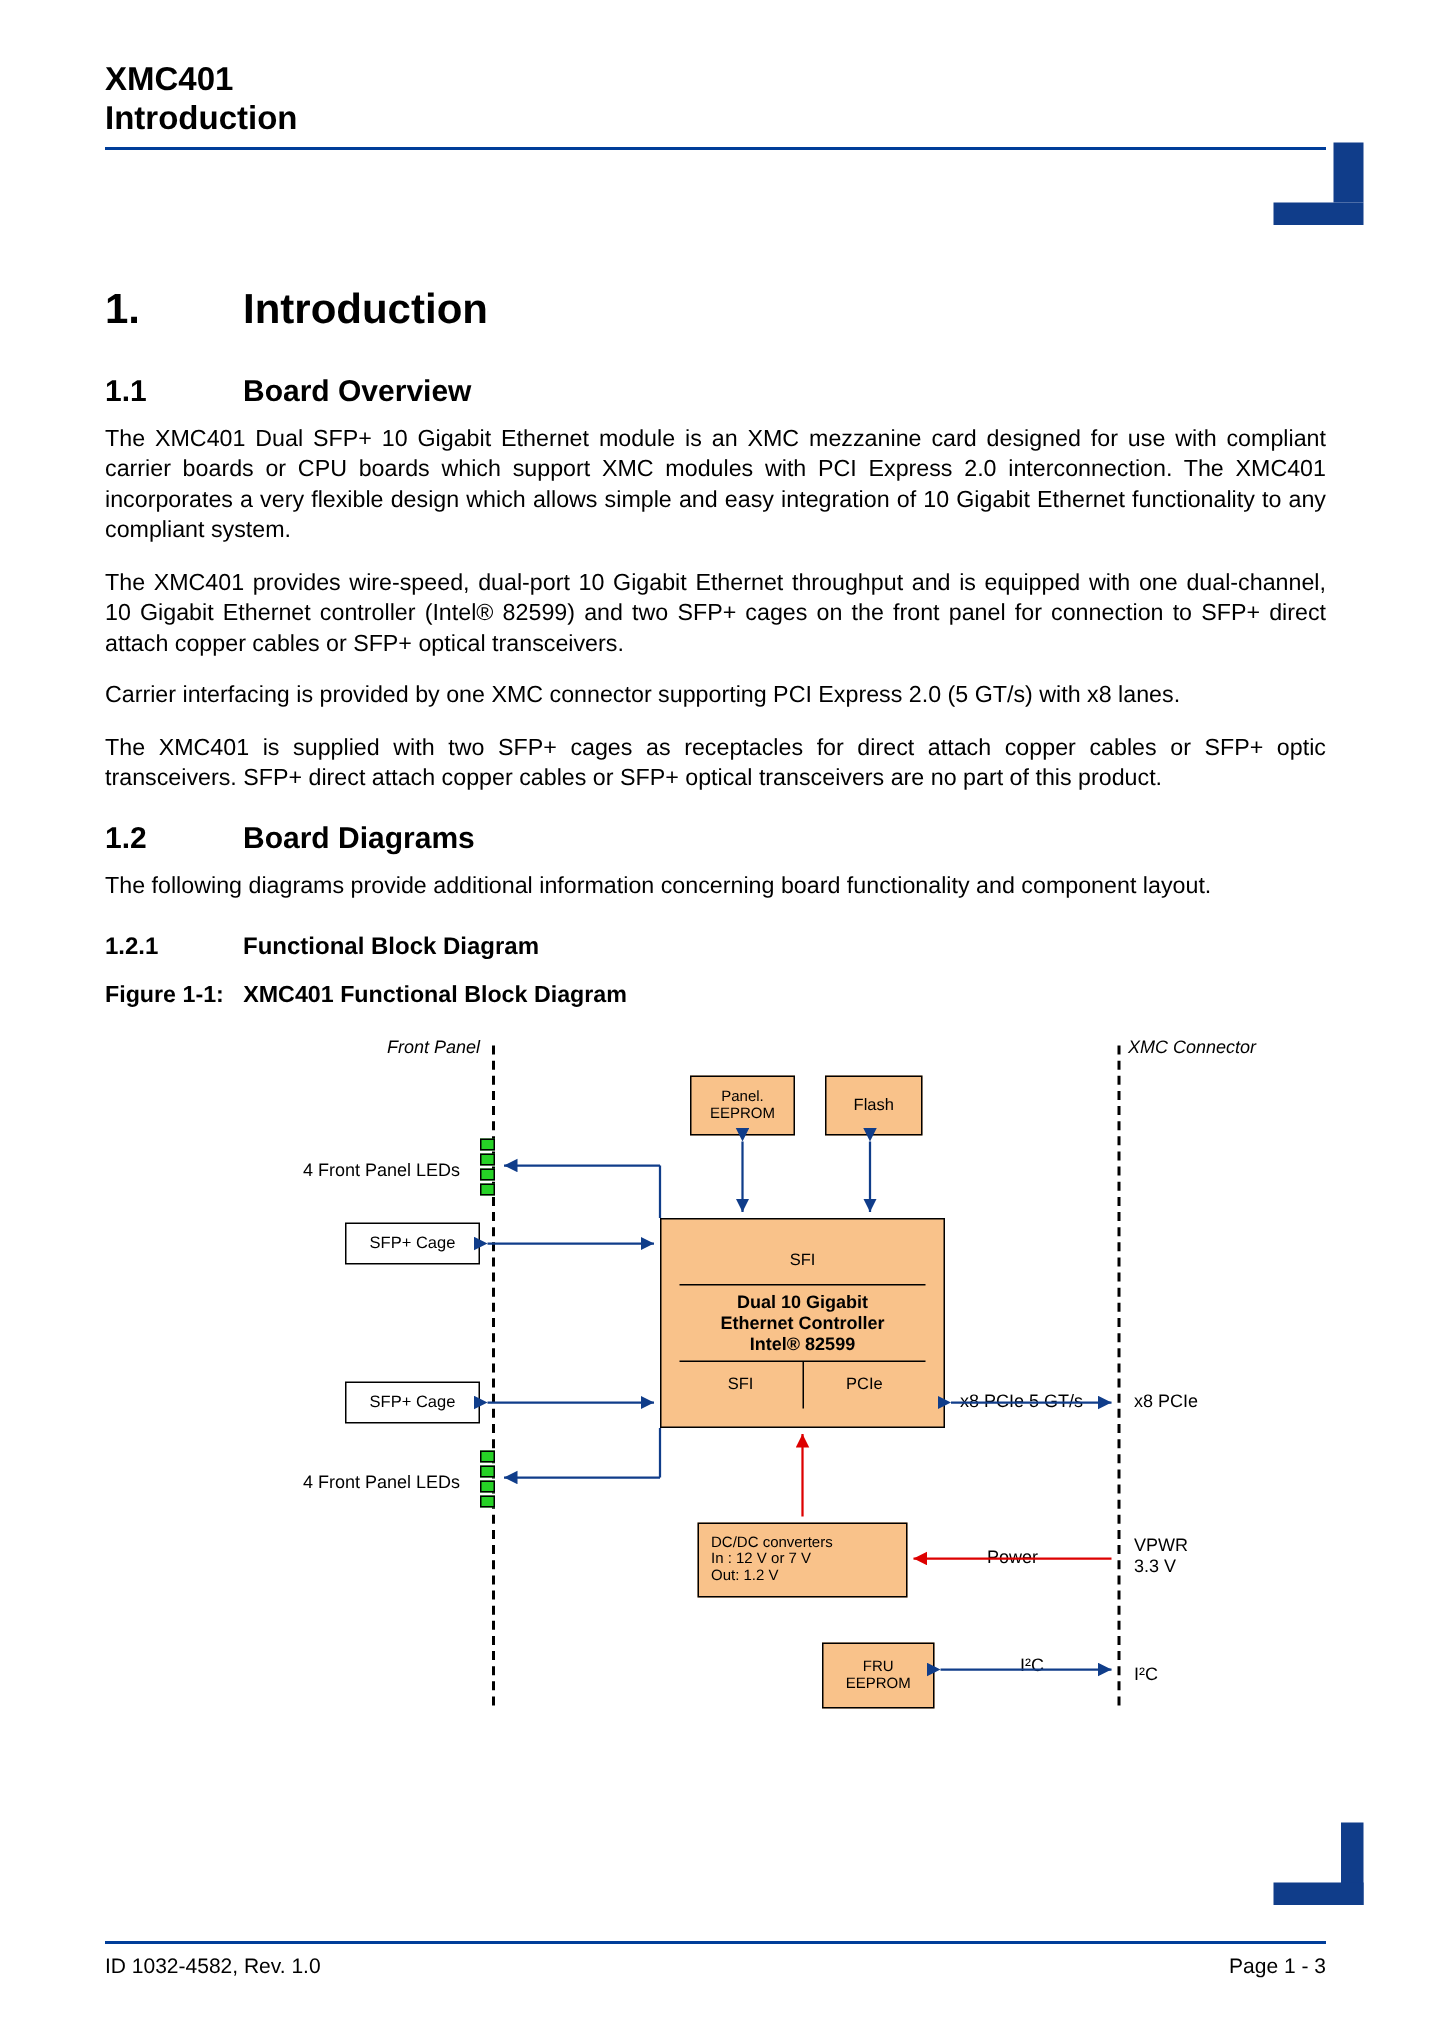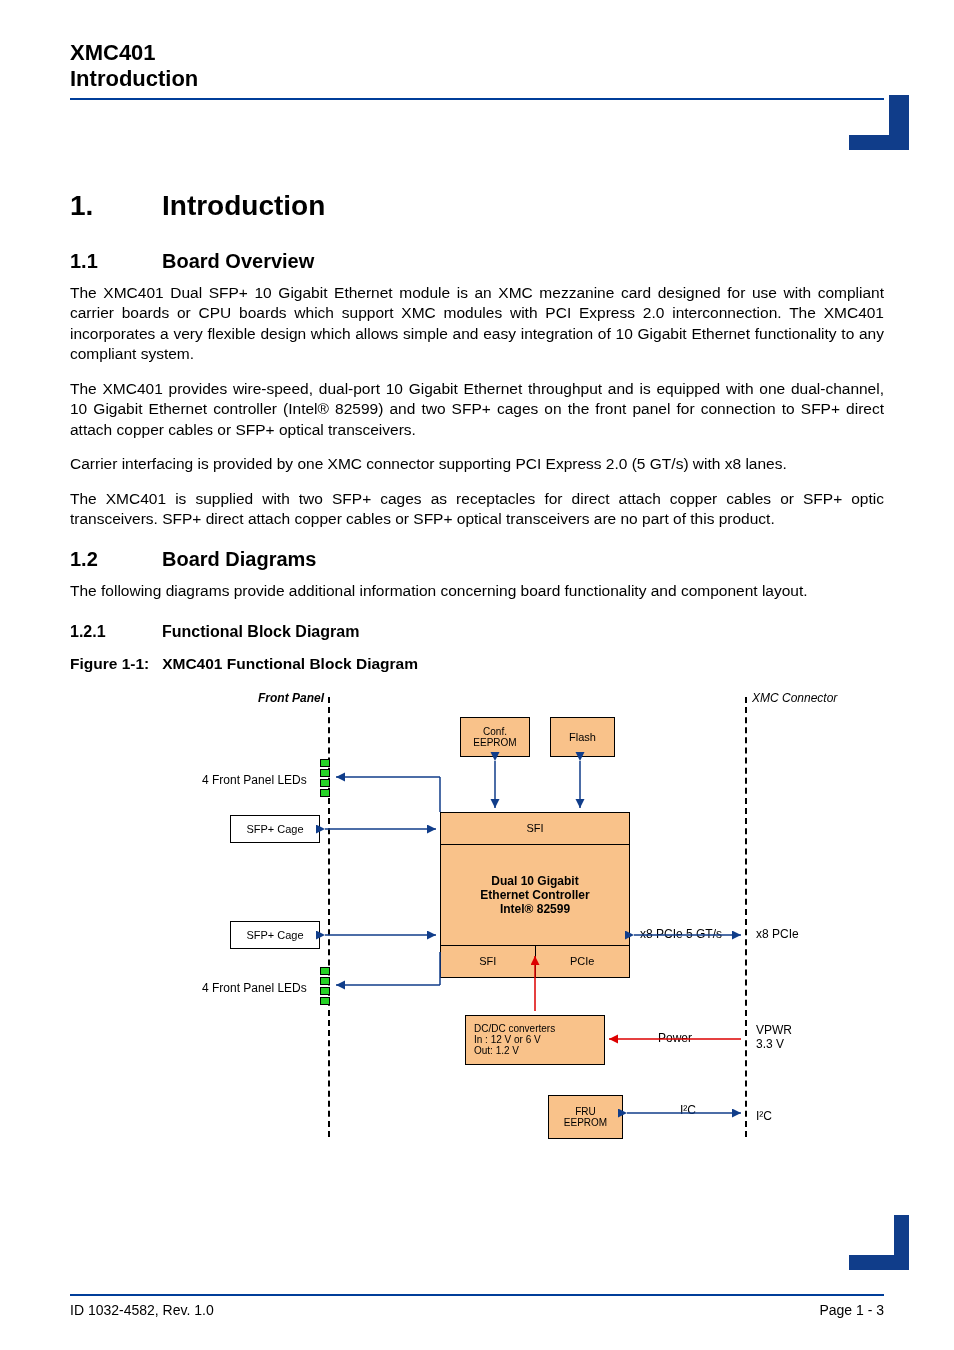--- a/index.html
+++ b/index.html
@@ -144,65 +144,65 @@
 
   <div class="fig-caption">
     <span>Figure 1-1:</span>&nbsp;&nbsp;&nbsp;<span>XMC401 Functional Block Diagram</span>
   </div>
 
   <div class="diagram-area">
 
     <div class="vdash" style="left:168px; top:10px; height:440px;"></div>
     <div class="vdash" style="left:585px; top:10px; height:440px;"></div>
 
-    <div class="txt ital" style="left:98px; top:4px;font-weight:bold;">Front Panel</div>
+    <div class="txt ital" style="left:98px; top:4px;">Front Panel</div>
     <div class="txt ital" style="left:592px; top:4px;">XMC Connector</div>
 
     <div class="led green" style="left:160px; top:72px;"></div>
     <div class="led green" style="left:160px; top:82px;"></div>
     <div class="led green" style="left:160px; top:92px;"></div>
     <div class="led green" style="left:160px; top:102px;"></div>
     <div class="txt" style="left:42px; top:86px;">4 Front Panel LEDs</div>
 
     <div class="box white" style="left:70px; top:128px; width:90px; height:28px;">SFP+ Cage</div>
     <div class="box white" style="left:70px; top:234px; width:90px; height:28px;">SFP+ Cage</div>
 
     <div class="led green" style="left:160px; top:280px;"></div>
     <div class="led green" style="left:160px; top:290px;"></div>
     <div class="led green" style="left:160px; top:300px;"></div>
     <div class="led green" style="left:160px; top:310px;"></div>
     <div class="txt" style="left:42px; top:294px;">4 Front Panel LEDs</div>
 
     <div class="box peach" style="left:300px; top:30px; width:70px; height:40px; font-size:10px;">
-      <div>Conf.</div>
+      <div>Panel.</div>
       <div>EEPROM</div>
     </div>
     <div class="box peach" style="left:390px; top:30px; width:65px; height:40px;">Flash</div>
 
-    <div class="box peach" style="left:280px; top:125px; width:190px; height:166px; justify-content:flex-start; padding:0;">
+    <div class="box peach" style="left:280px; top:125px; width:190px; height:140px; justify-content:flex-start; padding:12px;">
       <div style="width:100%; height:32px; border-bottom:1px solid #000; display:flex;">
         <div style="flex:1; display:flex; align-items:center; justify-content:center;">SFI</div>
       </div>
       <div style="flex:1; display:flex; flex-direction:column; justify-content:center; font-weight:bold; font-size:12px;">
         <div>Dual 10 Gigabit</div>
         <div>Ethernet Controller</div>
         <div>Intel® 82599</div>
       </div>
       <div style="width:100%; height:32px; border-top:1px solid #000; display:flex;">
         <div style="flex:1; border-right:1px solid #000; display:flex; align-items:center; justify-content:center;">SFI</div>
         <div style="flex:1; display:flex; align-items:center; justify-content:center;">PCIe</div>
       </div>
     </div>
 
     <div class="txt" style="left:480px; top:240px;">x8 PCIe   5 GT/s</div>
     <div class="txt" style="left:596px; top:240px;">x8 PCIe</div>
 
     <div class="box peach" style="left:305px; top:328px; width:140px; height:50px; font-size:10px; align-items:flex-start; padding-left:8px;">
       <div>DC/DC converters</div>
-      <div>In   :  12 V or 6 V</div>
+      <div>In   :  12 V or 7 V</div>
       <div>Out: 1.2 V</div>
     </div>
     <div class="txt" style="left:498px; top:344px;">Power</div>
     <div class="txt" style="left:596px; top:336px;">
       <div>VPWR</div>
       <div>3.3 V</div>
     </div>
 
     <div class="box peach" style="left:388px; top:408px; width:75px; height:44px; font-size:10px;">
       <div>FRU</div>

